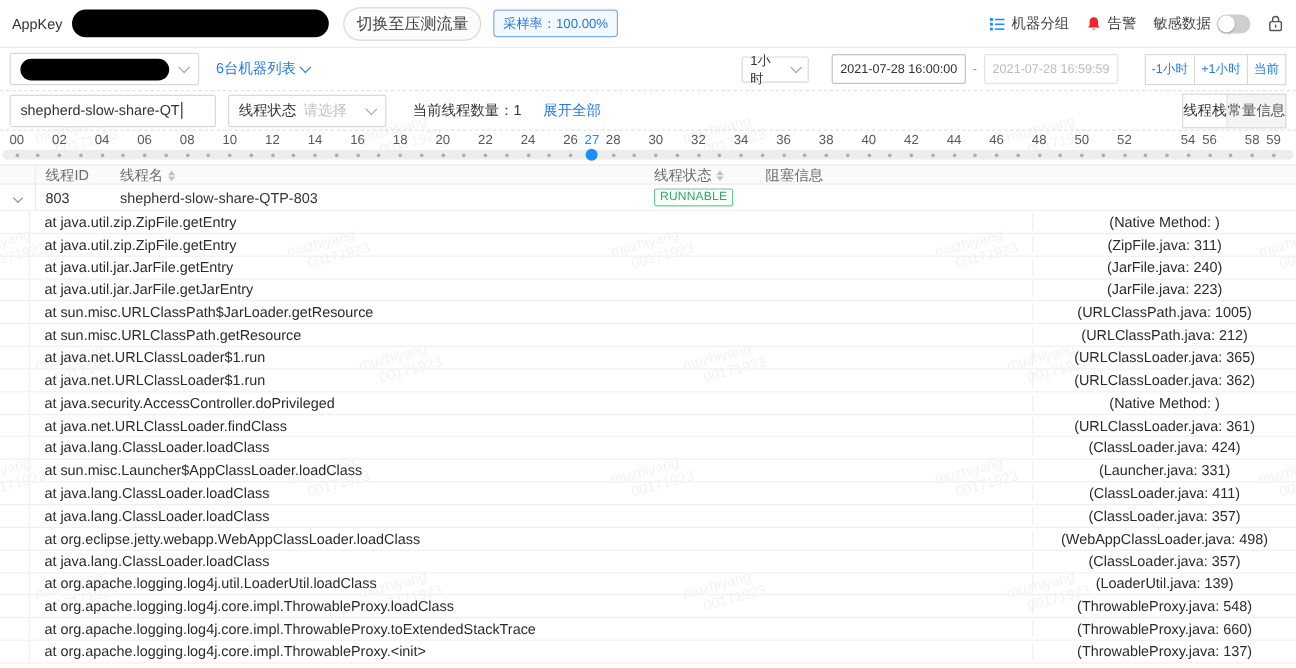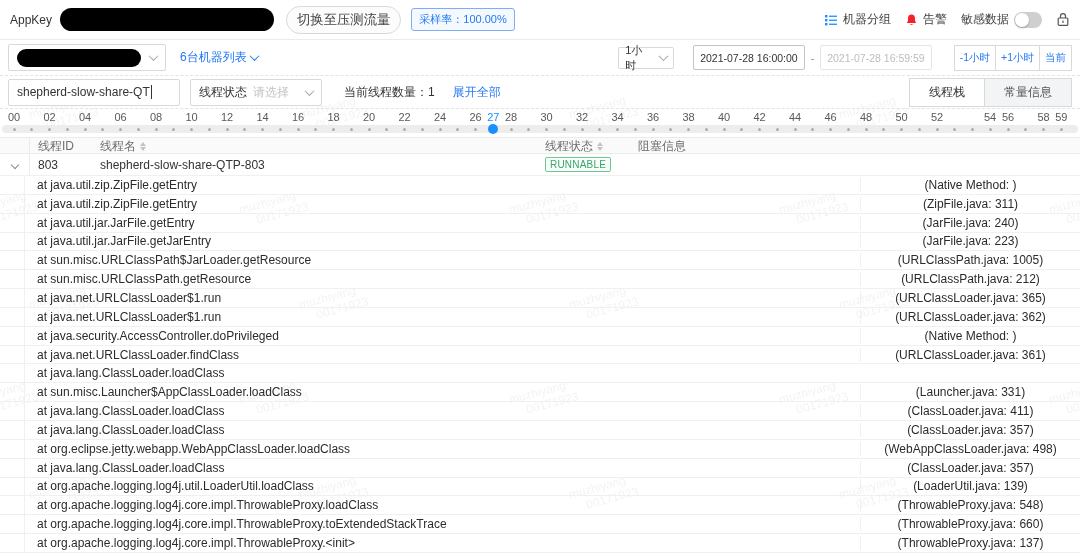--- a/index.html
+++ b/index.html
@@ -56,21 +56,21 @@
   .name-input { border:1px solid #d9d9d9; border-radius:2px; height:27px; width:172px;
                 display:flex; align-items:center; padding:0 8px; background:#fff; }
   .caret-bar { width:1px; height:14px; background:#333; margin-left:1px; }
   .state-sel { margin-left:10px; width:132px; height:27px; justify-content:flex-start; gap:6px; }
   .state-label { color:#333; }
   .placeholder { color:#c3c3c3; }
   .state-sel .chev { margin-left:auto; }
   .count-text { margin-left:22px; color:#333; }
   .expand-link { margin-left:18px; }
   .tabs { margin-left:auto; display:flex; }
-  .tab { border:1px solid #d9d9d9; padding:5px 19px; cursor:pointer; background:#f3f4f6; color:#555; }
+  .tab { border:1px solid #d9d9d9; padding:5px 0; cursor:pointer; background:#f3f4f6; color:#555; }
   .tab + .tab { border-left:none; }
   .tab.active { background:#fff; color:#333; }
 
   
   .timeline { height:28px; position:relative; }
   .tl-label { position:absolute; top:2px; width:26px; text-align:center;
               font-size:11px; color:#595959; cursor:pointer; }
   .tl-label.sel { color:#1890ff; }
   .tl-track { position:absolute; left:2px; right:2px; top:16px; height:8px;
               background:#ededed; border-radius:4px; }
@@ -492,20 +492,21 @@
         <div class="loc">(Native Method: )</div>
       </div>
       <div class="stack-row">
         <div class="pad"></div>
         <div class="frame">at java.net.URLClassLoader.findClass</div>
         <div class="loc">(URLClassLoader.java: 361)</div>
       </div>
       <div class="stack-row">
         <div class="pad"></div>
         <div class="frame">at java.lang.ClassLoader.loadClass</div>
+        <div class="loc">(ClassLoader.java: 424)</div>
       </div>
       <div class="stack-row">
         <div class="pad"></div>
         <div class="frame">at sun.misc.Launcher$AppClassLoader.loadClass</div>
         <div class="loc">(Launcher.java: 331)</div>
       </div>
       <div class="stack-row">
         <div class="pad"></div>
         <div class="frame">at java.lang.ClassLoader.loadClass</div>
         <div class="loc">(ClassLoader.java: 411)</div>

